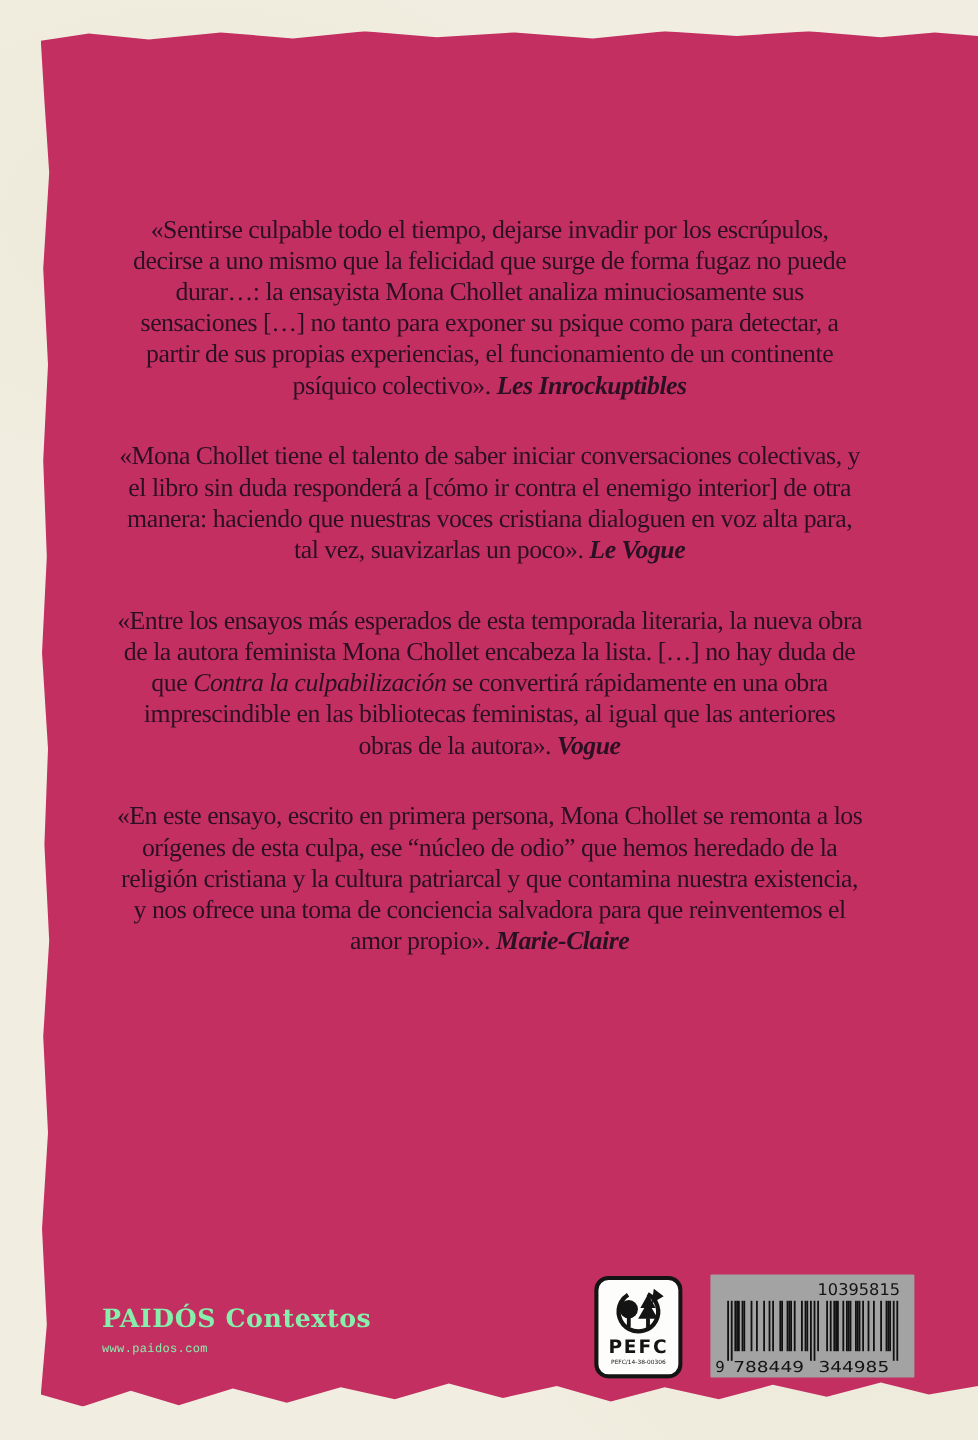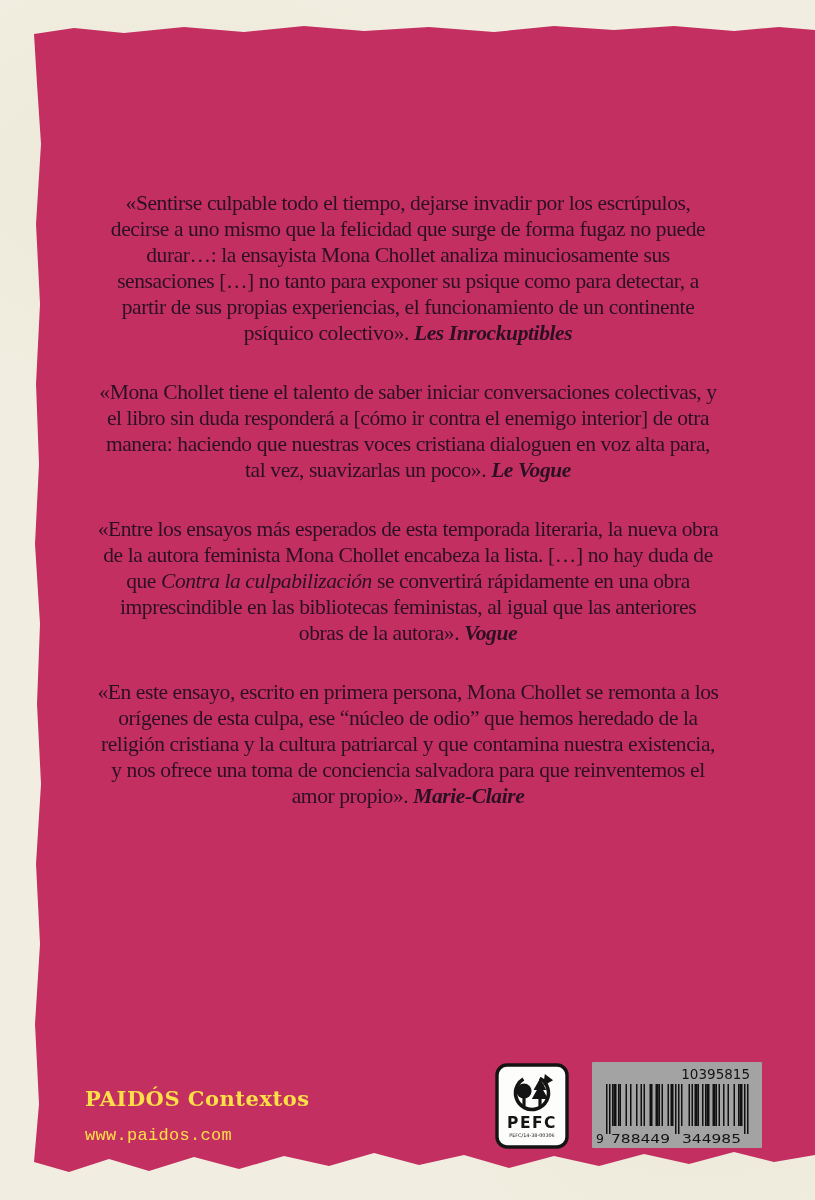--- a/index.html
+++ b/index.html
@@ -26,36 +26,36 @@
       5px 1080px,1px 1000px,6px 920px,2px 840px,7px 760px,3px 680px,6px 600px,
       1px 520px,5px 440px,2px 360px,6px 280px,2px 200px,7px 120px,3px 60px
     );
   }
   .quotes{
     position:absolute;left:63px;top:154px;width:622px;
     color:#2b1024;
     text-align:center;
   }
   .quote{
-    margin:12px 0 33px 0;
+    margin:0 0 33px 0;
     font-size:21.5px;line-height:26px;letter-spacing:-0.4px;
   }
   .quote .src{font-style:italic;font-weight:bold;}
   .quote i{font-style:italic;text-align:right;}
   .publisher{
-    position:absolute;left:51px;top:1062px;color:#fde047;
+    position:absolute;left:51px;top:1062px;color:#86efac;
   }
   .imprint{
     font-family:"DejaVu Serif", serif;
     font-weight:bold;font-size:21px;letter-spacing:.5px;line-height:26px;
   }
   .urls{
     font-family:"Liberation Mono", monospace;
-    font-size:17px;line-height:21px;letter-spacing:.3px;
-    margin-top:13px;
+    font-size:10px;line-height:21px;letter-spacing:.3px;
+    margin-top:3px;
   }
   .pefc-box{position:absolute;left:461px;top:1039px;width:68px;height:86px;}
   .barcode-box{
     position:absolute;left:558px;top:1038px;width:170px;height:86px;
     background:#a3a3a3;border-radius:1px;
   }
   .barcode-box svg{display:block;}
 </style>
 </head>
 <body>

